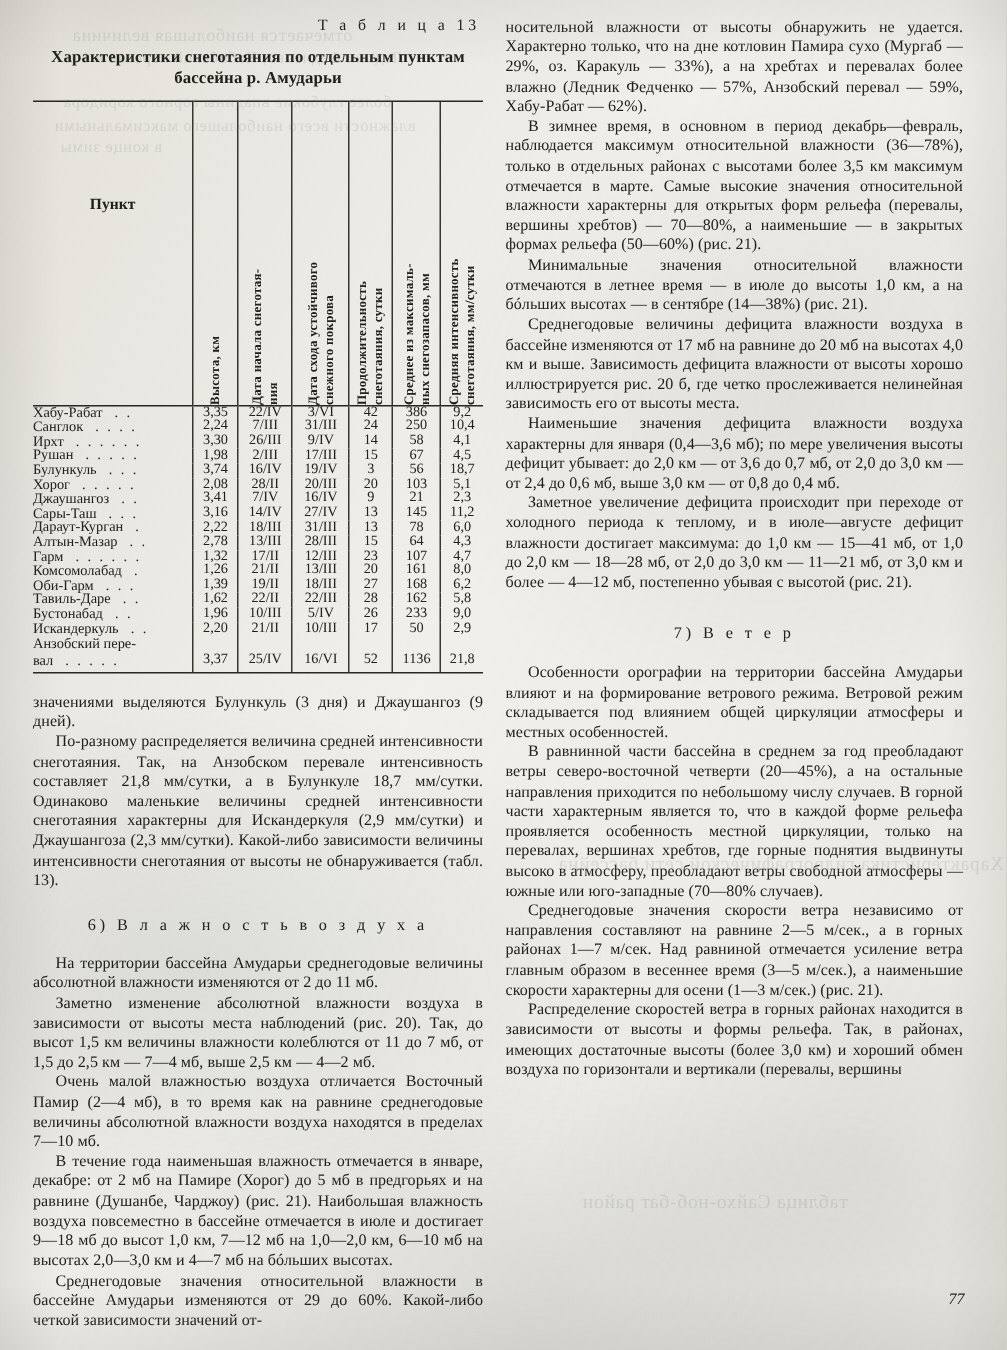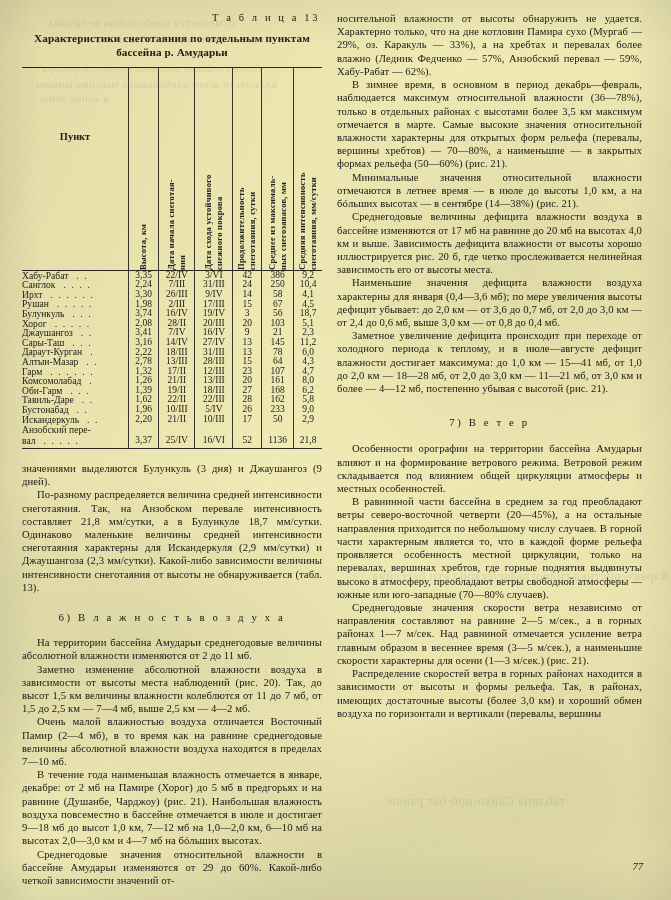--- a/index.html
+++ b/index.html
@@ -4,21 +4,21 @@
 <style>
   html, body {
     margin: 0;
     padding: 0;
     background: #b9b5a6;
   }
   .page {
     position: relative;
     width: 671px;
     height: 900px;
-    background: #fef9c3;
+    background: #ffffff;
     overflow: hidden;
     font-family: "Liberation Serif", "DejaVu Serif", serif;
     color: #23231f;
   }
   
   .page::before {
     content: "";
     position: absolute;
     inset: 0;
     background:

